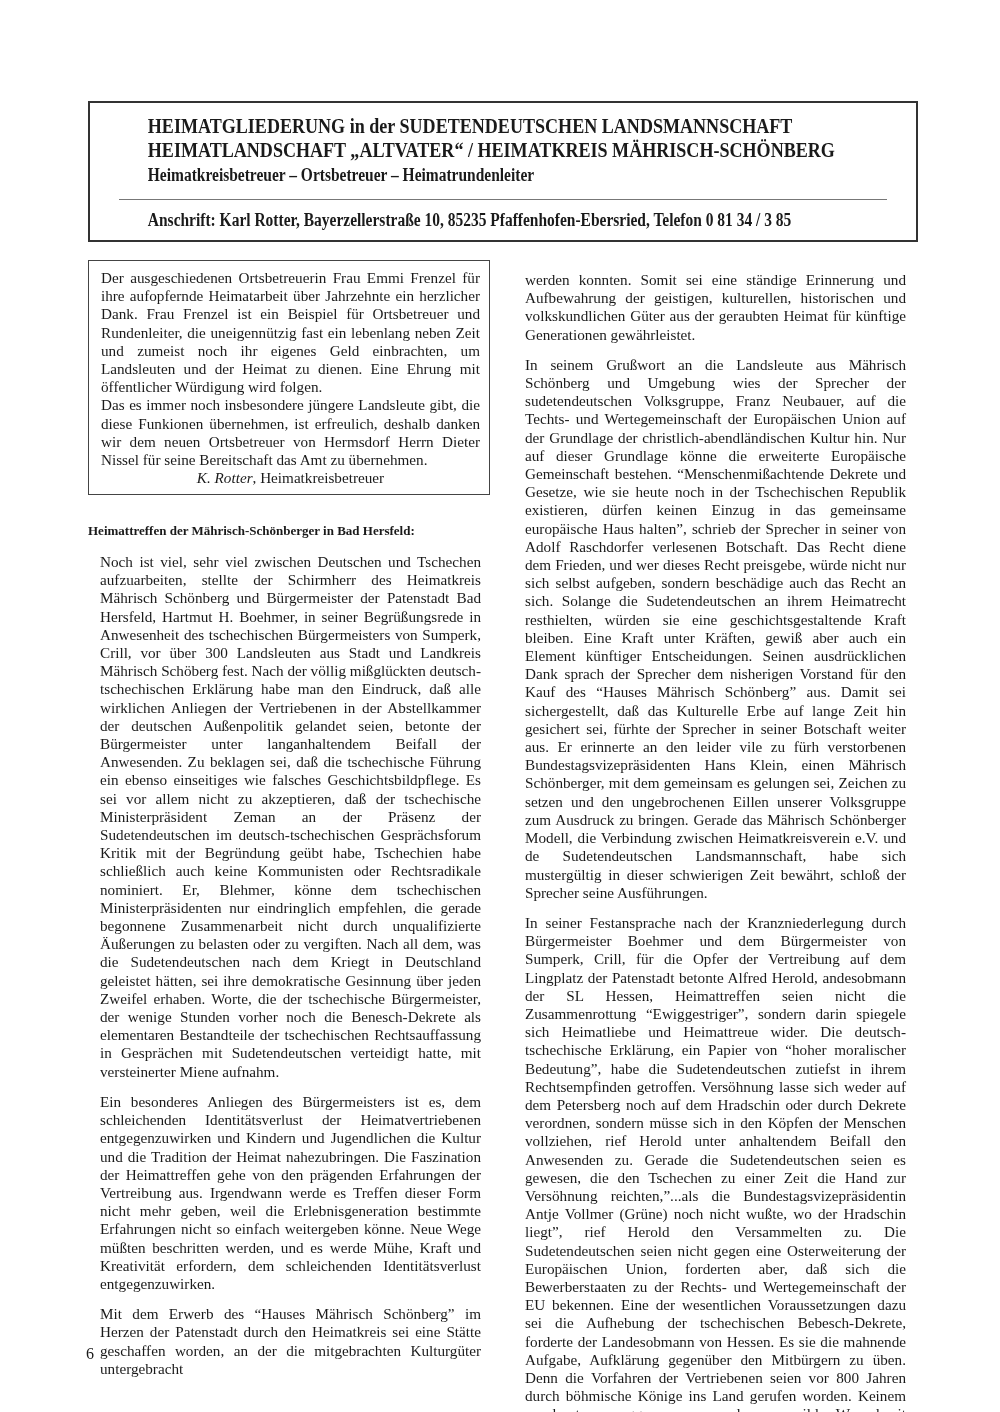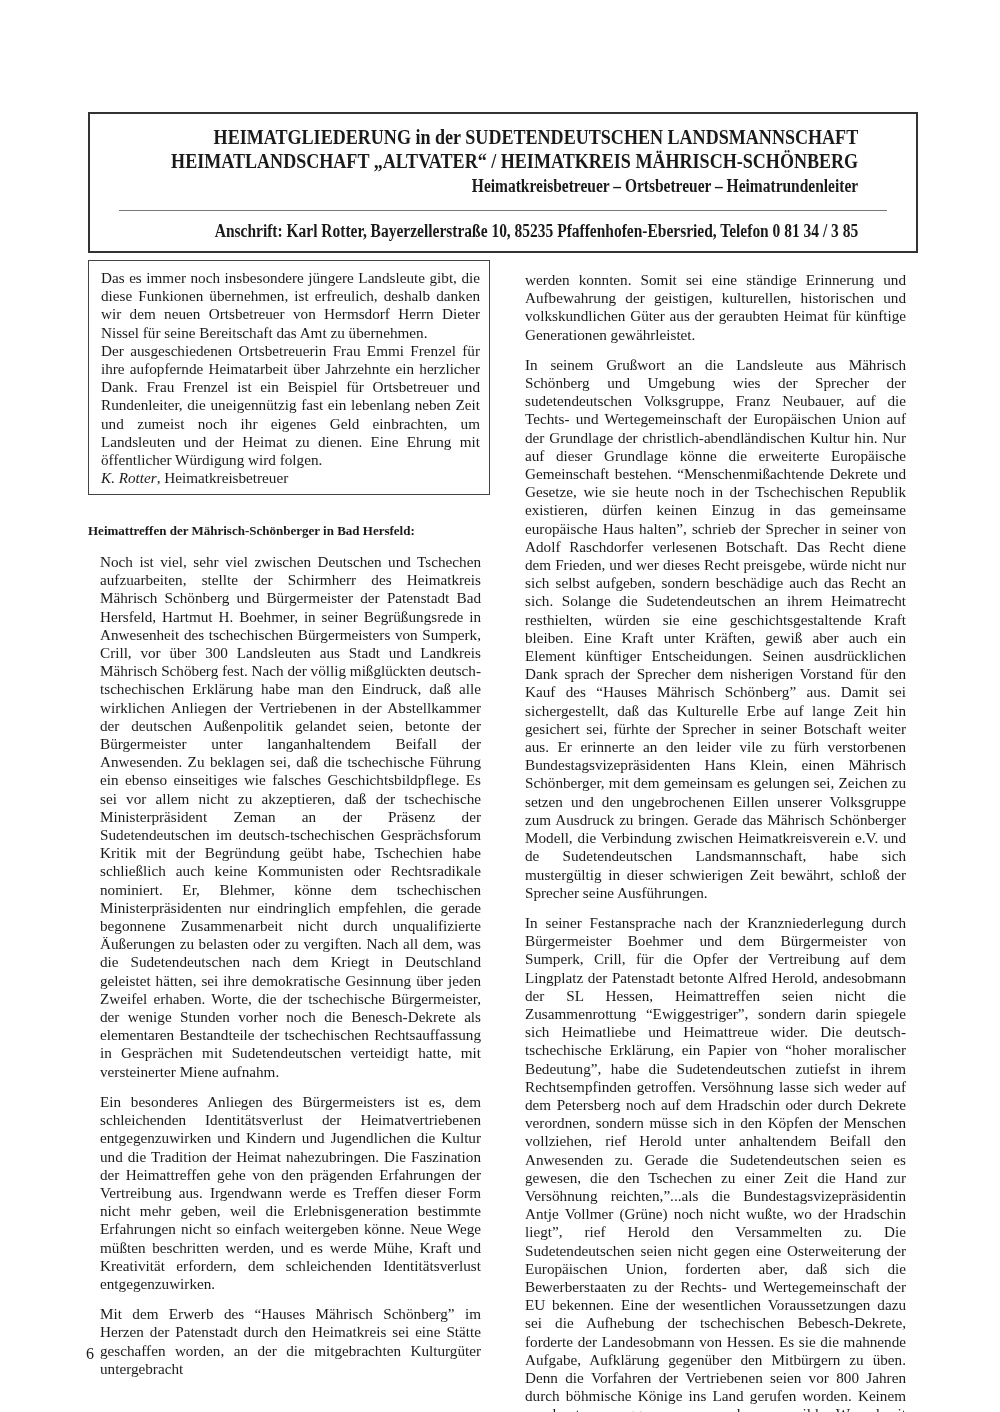--- a/index.html
+++ b/index.html
@@ -1,34 +1,34 @@
 <!DOCTYPE html>
 <html><head>
 <meta charset="utf-8">
 <style>
   html, body { margin: 0; padding: 0; background: #ffffff; }
   body { width: 1000px; height: 1412px; position: relative; overflow: hidden;
          font-family: "Liberation Serif", "DejaVu Serif", serif; color: #1a1a1a; }
 
-  .header-box { position: absolute; left: 88px; top: 112px; width: 830px; height: 141px;
-                border: 2px solid #333; box-sizing: border-box; text-align: right; }
+  .header-box { position: absolute; left: 88px; top: 101px; width: 830px; height: 141px;
+                border: 2px solid #333; box-sizing: border-box; text-align: left; }
   .hdr-line { font-family: "Liberation Serif", serif; font-weight: bold; line-height: 24px;
               transform: scaleX(0.86); transform-origin: center; white-space: nowrap; }
   .hdr1 { font-size: 21px; margin-top: 11px; }
   .hdr2 { font-size: 21px; }
   .hdr3 { font-size: 18px; line-height: 26px; }
   .hdr-rule { width: 768px; height: 0; border-top: 1.5px solid #777; margin: 11px auto 0 auto; }
   .hdr-addr { font-size: 18px; font-weight: bold; margin-top: 10px; white-space: nowrap;
               transform: scaleX(0.86); transform-origin: center; }
 
   .notice-box { position: absolute; left: 88px; top: 260px; width: 402px; height: 235px;
                 border: 1.5px solid #444; box-sizing: border-box; padding: 8px 9px 0 12px;
                 font-size: 15.2px; line-height: 18.2px; text-align: justify; }
   .notice-box p { margin: 0; }
-  .signature { text-align: left; }
+  .signature { text-align: center; }
   .signature i { font-style: italic; }
 
   .left-col { position: absolute; left: 88px; top: 521px; width: 405px; }
   .right-col { position: absolute; left: 513px; top: 259px; width: 405px; }
 
   .kicker { font-size: 13px; font-weight: bold; margin: 0 0 9px 0; line-height: 20px; white-space: nowrap; }
   .headline { font-size: 23.5px; font-weight: bold; text-align: center; line-height: 25px; margin: 0 0 2px 0; }
 
   .body-text { font-size: 15.2px; line-height: 18.2px; text-align: justify; }
   .body-text p { margin: 12px; }
@@ -41,22 +41,22 @@
 
 <div class="header-box">
   <div class="hdr-line hdr1">HEIMATGLIEDERUNG in der SUDETENDEUTSCHEN LANDSMANNSCHAFT</div>
   <div class="hdr-line hdr2">HEIMATLANDSCHAFT „ALTVATER“ / HEIMATKREIS MÄHRISCH-SCHÖNBERG</div>
   <div class="hdr-line hdr3">Heimatkreisbetreuer – Ortsbetreuer – Heimatrundenleiter</div>
   <div class="hdr-rule"></div>
   <div class="hdr-addr">Anschrift: Karl Rotter, Bayerzellerstraße 10, 85235 Pfaffenhofen-Ebersried, Telefon 0 81 34 / 3 85</div>
 </div>
 
 <div class="notice-box">
+  <p>Der ausgeschiedenen Ortsbetreuerin Frau Emmi Frenzel für ihre aufopfernde Heimatarbeit über Jahrzehnte ein herzlicher Dank. Frau Frenzel ist ein Beispiel für Ortsbetreuer und Rundenleiter, die uneigennützig fast ein lebenlang neben Zeit und zumeist noch ihr eigenes Geld einbrachten, um Landsleuten und der Heimat zu dienen. Eine Ehrung mit öffentlicher Würdigung wird folgen.</p>
   <p>Das es immer noch insbesondere jüngere Landsleute gibt, die diese Funkionen übernehmen, ist erfreulich, deshalb danken wir dem neuen Ortsbetreuer von Hermsdorf Herrn Dieter Nissel für seine Bereitschaft das Amt zu übernehmen.</p>
-  <p>Der ausgeschiedenen Ortsbetreuerin Frau Emmi Frenzel für ihre aufopfernde Heimatarbeit über Jahrzehnte ein herzlicher Dank. Frau Frenzel ist ein Beispiel für Ortsbetreuer und Rundenleiter, die uneigennützig fast ein lebenlang neben Zeit und zumeist noch ihr eigenes Geld einbrachten, um Landsleuten und der Heimat zu dienen. Eine Ehrung mit öffentlicher Würdigung wird folgen.</p>
   <p class="signature"><i>K. Rotter</i><span>, Heimatkreisbetreuer</span></p>
 </div>
 
 <div class="left-col">
   <div class="kicker">Heimattreffen der Mährisch-Schönberger in Bad Hersfeld:</div>
   <div class="body-text">
     <p>Noch ist viel, sehr viel zwischen Deutschen und Tschechen aufzuarbeiten, stellte der Schirmherr des Heimatkreis Mährisch Schönberg und Bürgermeister der Patenstadt Bad Hersfeld, Hartmut H. Boehmer, in seiner Begrüßungsrede in Anwesenheit des tschechischen Bürgermeisters von Sumperk, Crill, vor über 300 Landsleuten aus Stadt und Landkreis Mährisch Schöberg fest. Nach der völlig mißglückten deutsch-tschechischen Erklärung habe man den Eindruck, daß alle wirklichen Anliegen der Vertriebenen in der Abstellkammer der deutschen Außenpolitik gelandet seien, betonte der Bürgermeister unter langanhaltendem Beifall der Anwesenden. Zu beklagen sei, daß die tschechische Führung ein ebenso einseitiges wie falsches Geschichtsbildpflege. Es sei vor allem nicht zu akzeptieren, daß der tschechische Ministerpräsident Zeman an der Präsenz der Sudetendeutschen im deutsch-tschechischen Gesprächsforum Kritik mit der Begründung geübt habe, Tschechien habe schließlich auch keine Kommunisten oder Rechtsradikale nominiert. Er, Blehmer, könne dem tschechischen Ministerpräsidenten nur eindringlich empfehlen, die gerade begonnene Zusammenarbeit nicht durch unqualifizierte Äußerungen zu belasten oder zu vergiften. Nach all dem, was die Sudetendeutschen nach dem Kriegt in Deutschland geleistet hätten, sei ihre demokratische Gesinnung über jeden Zweifel erhaben. Worte, die der tschechische Bürgermeister, der wenige Stunden vorher noch die Benesch-Dekrete als elementaren Bestandteile der tschechischen Rechtsauffassung in Gesprächen mit Sudetendeutschen verteidigt hatte, mit versteinerter Miene aufnahm.</p>
     <p>Ein besonderes Anliegen des Bürgermeisters ist es, dem schleichenden Identitätsverlust der Heimatvertriebenen entgegenzuwirken und Kindern und Jugendlichen die Kultur und die Tradition der Heimat nahezubringen. Die Faszination der Heimattreffen gehe von den prägenden Erfahrungen der Vertreibung aus. Irgendwann werde es Treffen dieser Form nicht mehr geben, weil die Erlebnisgeneration bestimmte Erfahrungen nicht so einfach weitergeben könne. Neue Wege müßten beschritten werden, und es werde Mühe, Kraft und Kreativität erfordern, dem schleichenden Identitätsverlust entgegenzuwirken.</p>
     <p>Mit dem Erwerb des “Hauses Mährisch Schönberg” im Herzen der Patenstadt durch den Heimatkreis sei eine Stätte geschaffen worden, an der die mitgebrachten Kulturgüter untergebracht</p>
   </div>

